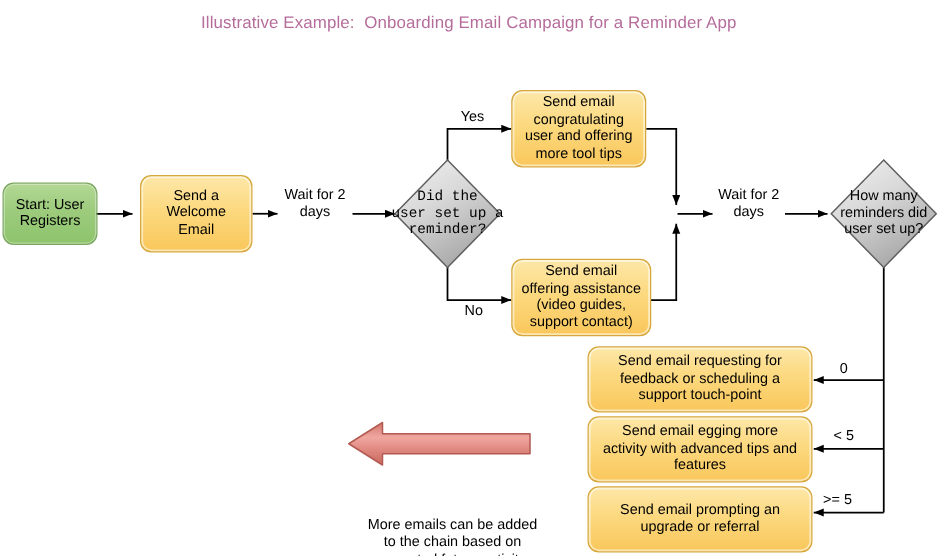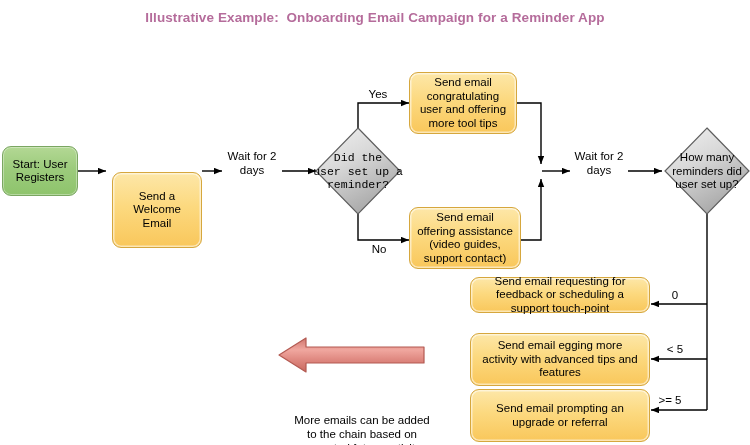--- a/index.html
+++ b/index.html
@@ -11,21 +11,21 @@
     overflow:hidden;
     position:relative;
   }
   #canvas{position:absolute;left:0;top:0;width:750px;height:445px;}
 
   .title{
     position:absolute;
     left:0;top:10px;width:750px;
     text-align:center;
     font-size:13.5px;
-    font-weight:bold;
+    font-weight:normal;
     color:#b56c9b;
     letter-spacing:0.1px;
     white-space:pre;
   }
 
   
   .node{
     position:absolute;
     box-sizing:border-box;
     display:flex;
@@ -141,21 +141,21 @@
   <polygon points="279,355 306,338 306,347 424,347 424,363 306,363 306,372" fill="url(#gradRed)" stroke="#b35a52" stroke-width="1.2" stroke-linejoin="round"></polygon>
 </svg>
 
 <div class="title">Illustrative Example:  Onboarding Email Campaign for a Reminder App</div>
 
 <div class="node box-green" style="left:2px;top:146px;width:76px;height:50px;">
   <span class="lbl">Start: User
 Registers</span>
 </div>
 
-<div class="node box-yellow" style="left:112px;top:140px;width:90px;height:76px;margin-top:32px;">
+<div class="node box-yellow" style="left:112px;top:140px;width:90px;height:62px;">
   <span class="lbl">Send a
 Welcome
 Email</span>
 </div>
 
 <div class="diamond" style="left:316px;top:128px;width:84px;height:86px;font-family:Liberation Mono, monospace;">
   <div class="dtext">Did the
 user set up a
 reminder?</div>
 </div>
@@ -173,21 +173,21 @@
 (video guides,
 support contact)</span>
 </div>
 
 <div class="diamond" style="left:665px;top:128px;width:84px;height:86px;">
   <div class="dtext">How many
 reminders did
 user set up?</div>
 </div>
 
-<div class="node box-yellow" style="left:470px;top:277px;width:180px;height:36px;">
+<div class="node box-yellow" style="left:470px;top:277px;width:180px;height:53px;">
   <span class="lbl">Send email requesting for
 feedback or scheduling a
 support touch-point</span>
 </div>
 
 <div class="node box-yellow" style="left:470px;top:333px;width:180px;height:53px;">
   <span class="lbl">Send email egging more
 activity with advanced tips and
 features</span>
 </div>

